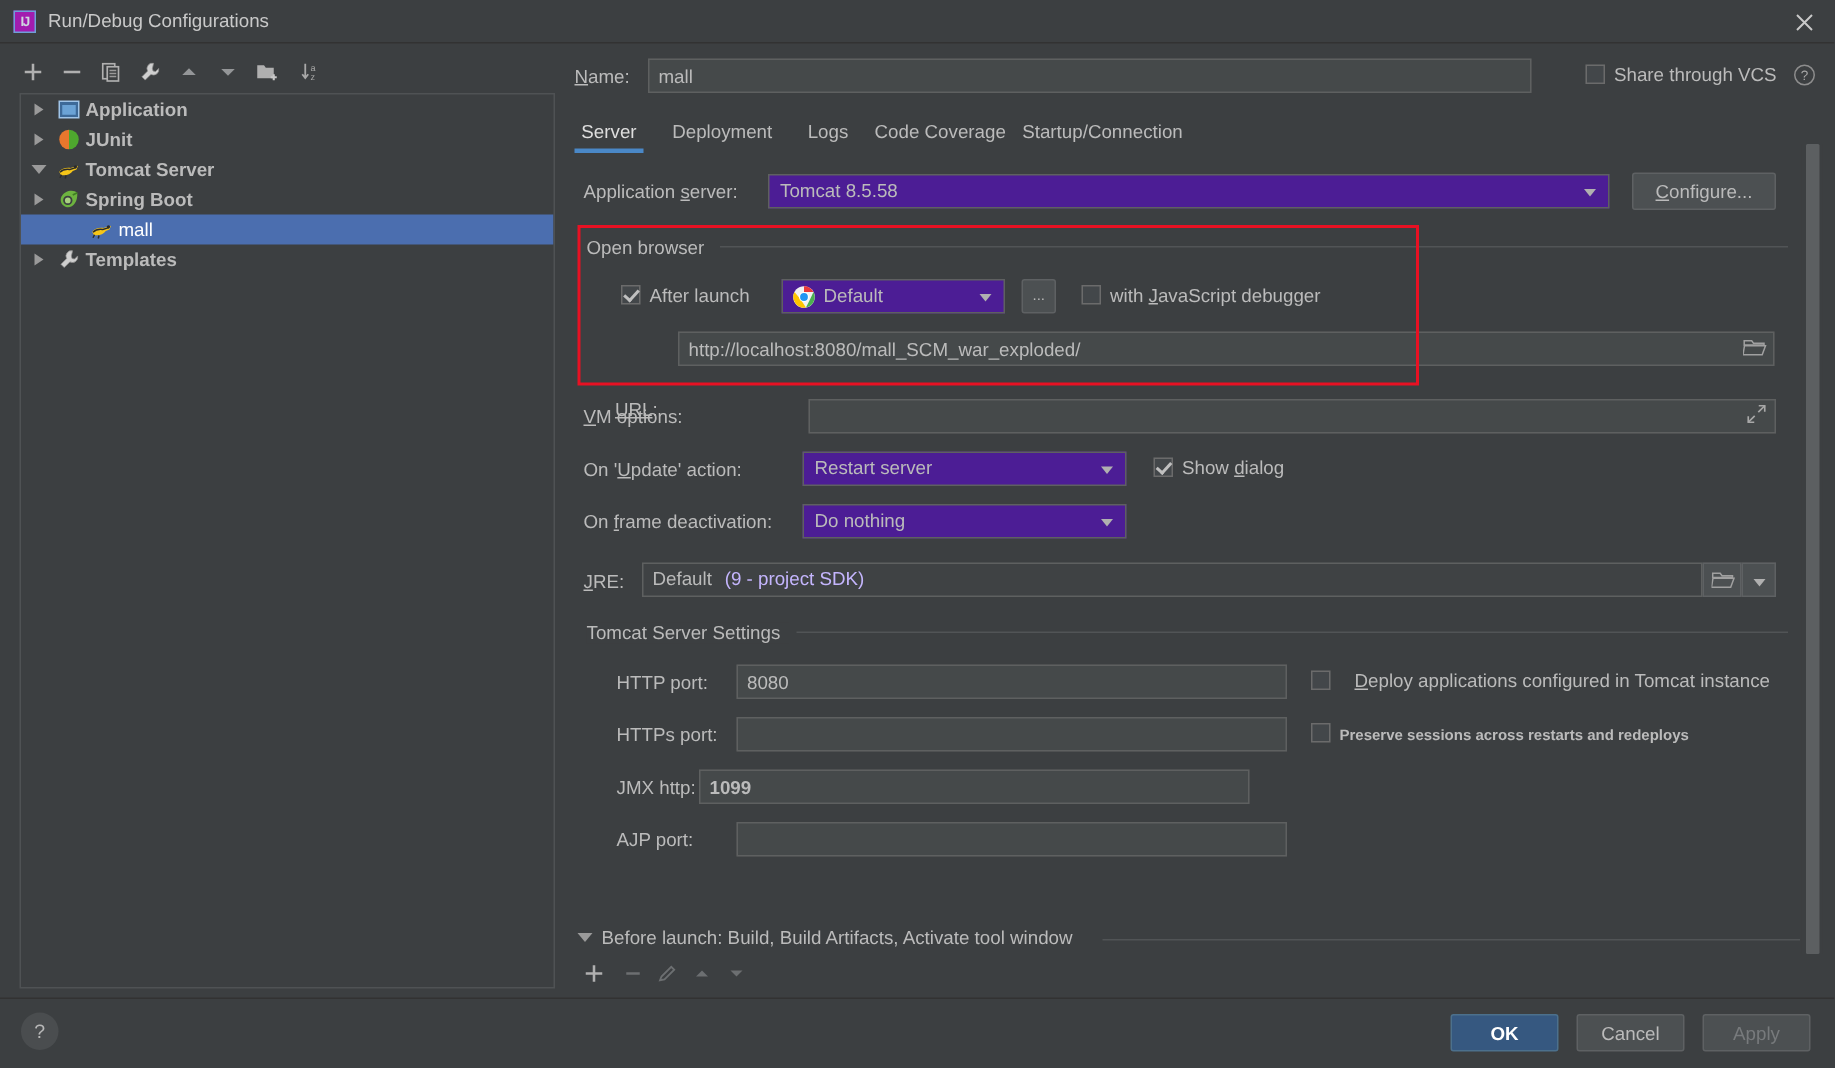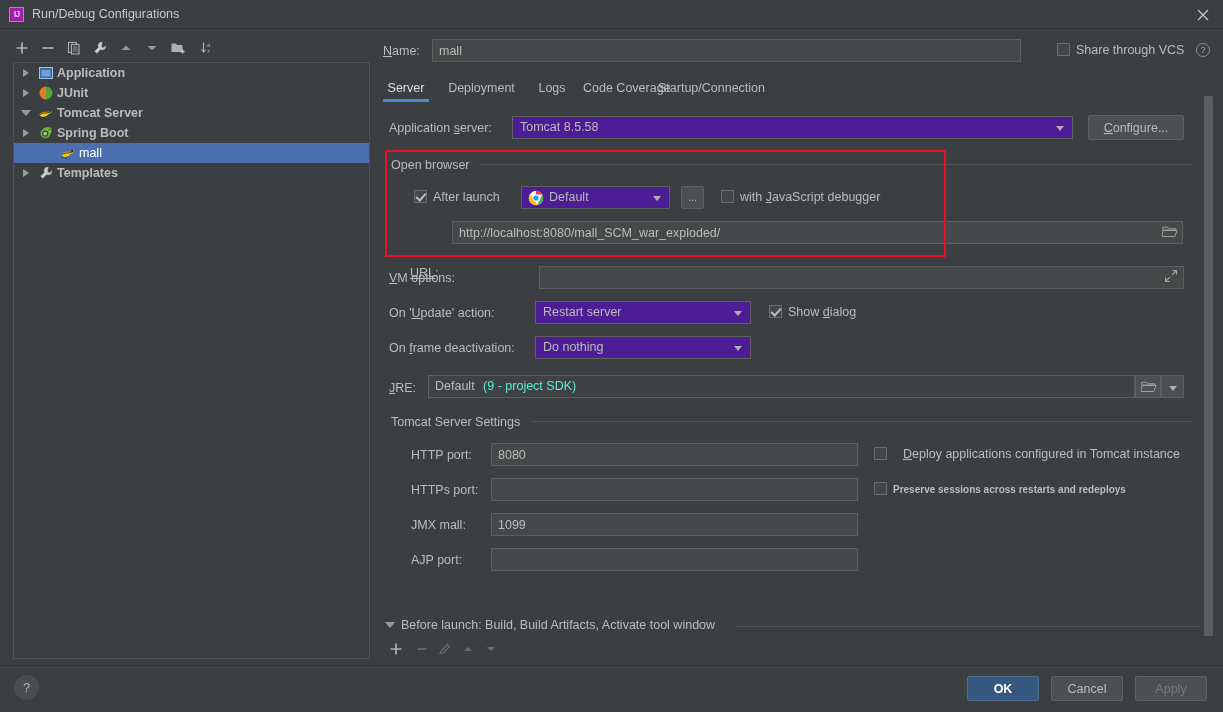--- a/index.html
+++ b/index.html
@@ -325,21 +325,21 @@
 <div id="share-wrap">
   <span class="cbox"></span><span id="share-label">Share through VCS</span>
 </div>
 <div id="help-top">?</div>
 
 <div id="tabs">
     <div class="tab active" style="left: 0px; width: 46px; text-align: center;">Server</div>
     <div class="tab" style="left: 59px; width: 79px; text-align: center;">Deployment</div>
     <div class="tab" style="left: 151px; width: 36px; text-align: center;">Logs</div>
     <div class="tab" style="left: 200px; width: 68px; text-align: center;">Code Coverage</div>
-    <div class="tab" style="left: 275px; width: 120px; ">Startup/Connection</div>
+    <div class="tab" style="left: 292px; width: 120px; text-align: center;">Startup/Connection</div>
   </div>
 
 <div class="frow-label" style="left:389px; top:121px;">
   Application <span class="u">s</span>erver:
 </div>
 <div class="combo" style="left:512px; top:116px; width:561px;">
   <span class="cval">Tomcat 8.5.58</span>
   <span class="carrow"></span>
 </div>
 <div class="btn" style="left:1088px; top:115px; width:96px;">
@@ -419,21 +419,21 @@
 <div class="combo" style="left:535px; top:336px; width:216px;">
   <span class="cval">Do nothing</span>
   <span class="carrow"></span>
 </div>
 
 <div class="frow-label" style="left:389px; top:381px;">
   <span class="u">J</span>RE:
 </div>
 <div class="tfield ro" style="left:428px; top:375px; width:707px;">
   <span style="color:#bbbbbb;">Default</span>
-  <span style="color:#5eead4; margin-left:5px;margin-top:32px;">(9 - project SDK)</span>
+  <span style="color:#c4b5fd; margin-left:5px;margin-top:32px;">(9 - project SDK)</span>
 </div>
 <div class="icon-btn" style="left:1135px; top:375px; width:26px; height:23px;">
   <span style="position:absolute; left:5px; top:4px;">
     <svg width="16" height="14" viewBox="0 0 16 14">
       <path d="M0.8 2.2 h5 l1.2 1.6 h7 v1.2 h-13.2 z" fill="none" stroke="#a0a0a0" stroke-width="1"></path>
       <path d="M1 5.5 h14 l-2.2 6 h-12.8 z" fill="none" stroke="#a0a0a0" stroke-width="1"></path>
     </svg>
   </span>
 </div>
 <div class="icon-btn" style="left:1161px; top:375px; width:23px; height:23px;">
@@ -441,22 +441,22 @@
 </div>
 
 <div class="grp-title" style="left:391px; top:415px;">Tomcat Server Settings</div>
 <div class="grp-line" style="left:531px; top:421px; width:661px;"></div>
 
 <div id="port-rows">
     <div class="frow-label" style="left: 411px; top: 448px;">HTTP port:</div>
     <input type="text" class="tfield" value="8080" style="left: 491px; top: 443px; width: 367px;">
     <div class="frow-label" style="left: 411px; top: 483px;">HTTPs port:</div>
     <input type="text" class="tfield" value="" style="left: 491px; top: 478px; width: 367px;">
-    <div class="frow-label" style="left: 411px; top: 518px;">JMX mall:</div>
-    <input type="text" class="tfield" value="1099" style="left: 491px; top: 513px; width: 367px;">
+    <div class="frow-label" style="left: 411px; top: 518px;">JMX http:</div>
+    <input type="text" class="tfield" value="1099" style="left: 466px; top: 513px; width: 367px; font-weight: bold;">
     <div class="frow-label" style="left: 411px; top: 553px;">AJP port:</div>
     <input type="text" class="tfield" value="" style="left: 491px; top: 548px; width: 367px;">
   </div>
 <div id="tomcat-checkboxes">
     <div style="position: absolute; left: 874px; top: 447px; cursor: default;"><span class="cbox"></span><span style="margin-left: 16px; font-size: 12.5px; white-space: nowrap;"><span class="u">D</span>eploy applications configured in Tomcat instance</span></div>
     <div style="position: absolute; left: 874px; top: 482px; cursor: default;"><span class="cbox"></span><span style="margin-left: 6px; font-size: 10px; white-space: nowrap; font-weight: bold;">Preserve sessions across restarts and redeploys</span></div>
   </div>
 
 <div id="scrollbar-track"></div>
 <div id="scrollbar-thumb"></div>

